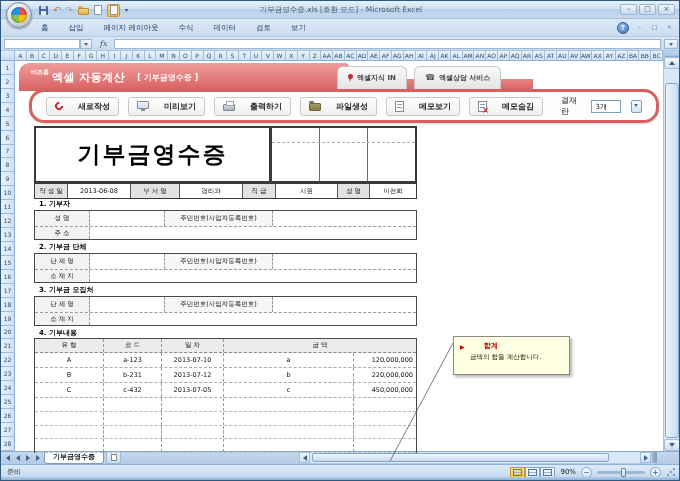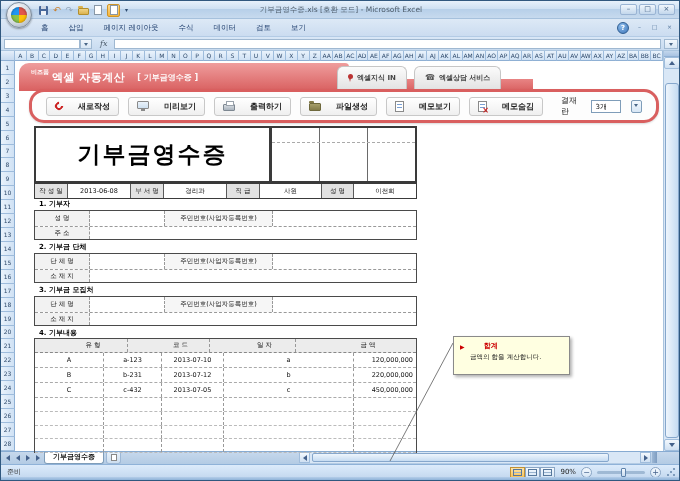--- a/index.html
+++ b/index.html
@@ -124,34 +124,34 @@
   .title-text-doc { font-size:23px; font-weight:bold; color:#000; letter-spacing:2px; }
   .appr { left:269px; top:125px; width:147px; height:57px; border:2px solid #3a3a3a; }
   .appr .v1, .appr .v2 { position:absolute; top:0; bottom:0; width:1px; background:#6a6a6a; }
   .appr .v1 { left:47px; } .appr .v2 { left:95px; }
   .appr .hd { position:absolute; left:0; right:0; top:14px; border-top:1px dashed #aaa; }
   .info { left:33px; top:182px; width:383px; height:16px; border:1px solid #3a3a3a; display:flex; }
   .icell { border-right:1px solid #5a5a5a; font-size:6.5px; display:flex; align-items:center;
     justify-content:center; color:#111; overflow:hidden; white-space:nowrap; }
   .icell.lab { background:#e2e2e2; }
   .icell:last-child { border-right:none; }
-  .ic0{width:33px}.ic1{width:63px}.ic2{width:33px}.ic3{width:63px}.ic4{width:33px}.ic5{width:62px}.ic6{width:32px}.ic7{flex:1}
+  .ic0{width:33px}.ic1{width:63px}.ic2{width:49px}.ic3{width:63px}.ic4{width:33px}.ic5{width:62px}.ic6{width:32px}.ic7{flex:1}
   .shead { font-size:7px; font-weight:bold; color:#000; white-space:nowrap; }
   .stable { width:383px; border:1px solid #4a4a4a; display:flex; flex-direction:column; }
   .srow { display:flex; }
   .srow.r1 { height:16px; border-bottom:1px dashed #999; }
   .srow.r2 { height:12px; }
   .scell { border-right:1px dashed #999; font-size:6.5px; display:flex; align-items:center;
     justify-content:center; color:#111; overflow:hidden; white-space:nowrap; }
   .scell:last-child { border-right:none; }
   .sc0{width:55px; background:#f2f2f2;} .sc1{width:75px;} .sc2{width:108px; background:#f6f6f6;} .sc3{flex:1;}
   .dtable { left:33px; top:337px; width:383px; height:115px; border:1px solid #4a4a4a; border-bottom:none;
     display:flex; flex-direction:column; overflow:hidden; }
   .dhead { display:flex; height:14px; background:#ececec; border-bottom:1px dashed #888; }
-  .dhead .dc { font-weight:normal;margin-left:24px; }
+  .dhead .dc { font-weight:normal; }
   .drow { display:flex; height:15px; border-bottom:1px dashed #aaa; }
   .drow.empty { height:13.75px; border-bottom:1px dashed #bbb; }
   .dc { border-right:1px dashed #999; font-size:6.5px; color:#111; display:flex; align-items:center;
     justify-content:center; overflow:hidden; white-space:nowrap; }
   .dc:last-child { border-right:none; }
   .dc0{width:69px}.dc1{width:58px}.dc2{width:62px}.dc3{width:130px}.dc4{flex:1; justify-content:flex-end; padding-right:3px;}
 
   
   .comment { position:absolute; left:452px; top:335px; width:117px; height:39px; z-index:3;
     background:#ffffe1; border:1px solid #8a8a8a; box-shadow:2px 2px 3px rgba(0,0,0,.3); padding:4px 6px; }

